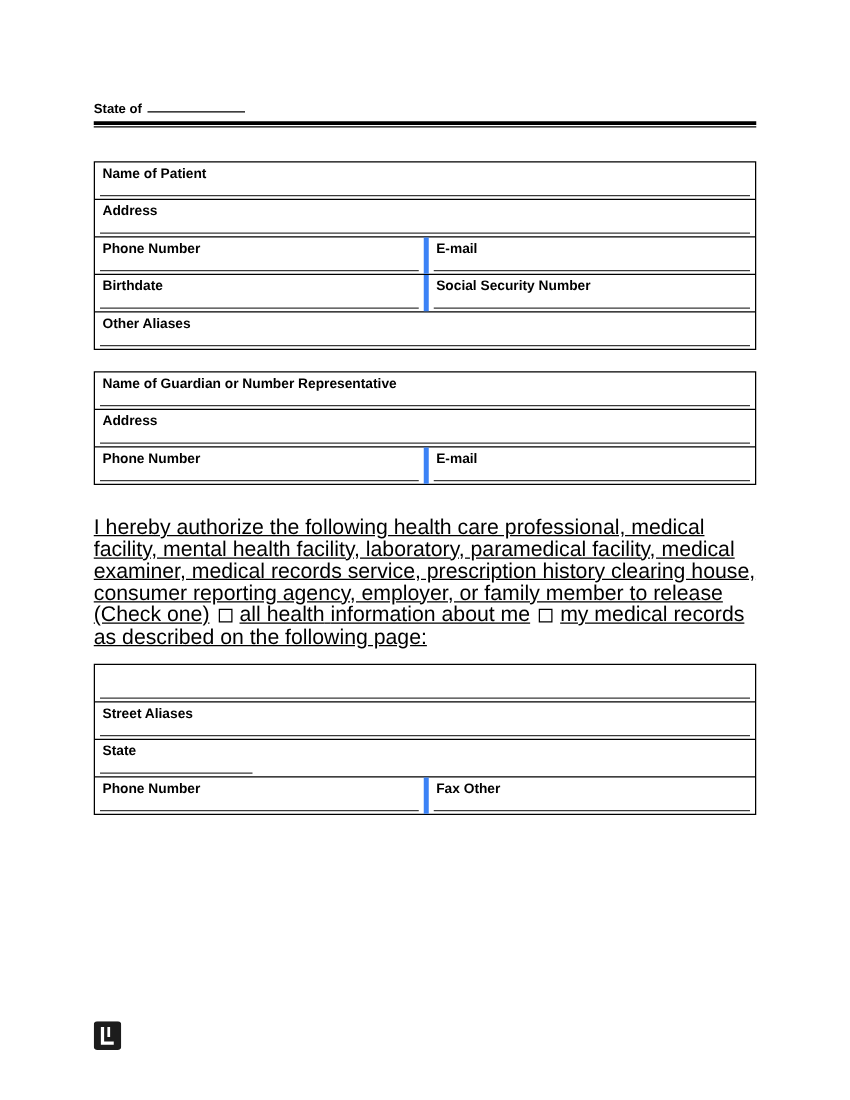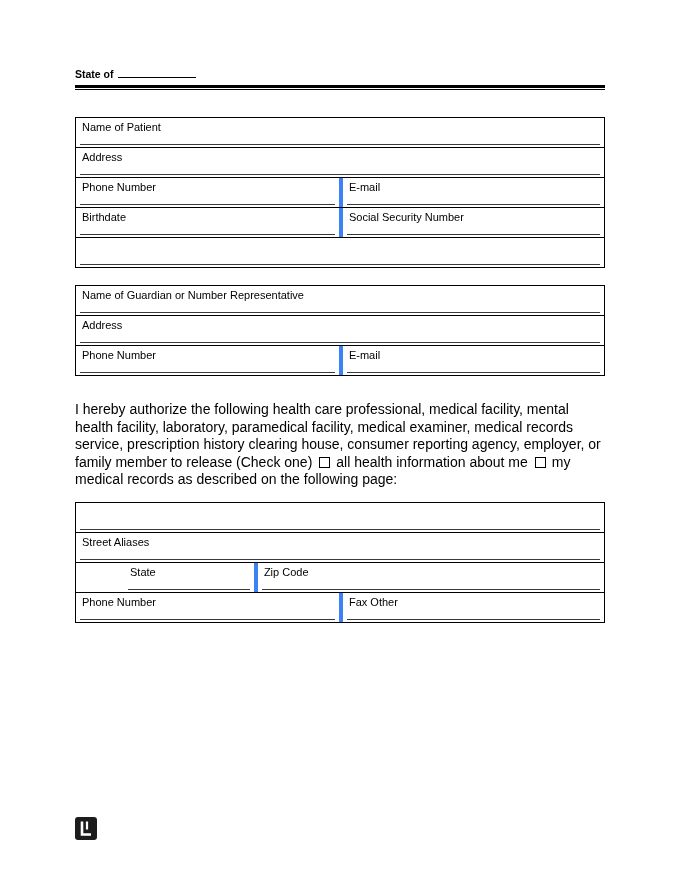--- a/index.html
+++ b/index.html
@@ -6,21 +6,21 @@
   html,body { background:#fff; }
   body {
     width:680px; height:880px;
     font-family:"Liberation Sans", sans-serif;
     color:#000;
     position:relative;
     overflow:hidden;
   }
   .content {
     position:absolute;
-    left:75px; top:68px;
+    left:75px; top:80px;
     width:530px;
   }
 
   
   .state-line { font-size:10.5px; font-weight:bold; height:14px; }
   .state-blank {
     display:inline-block;
     width:78px; height:10px;
     border-bottom:1px solid #000;
     margin-left:4px;
@@ -51,38 +51,39 @@
   .row:first-child { border-top:none; }
   .cell {
     position:relative;
     flex:1 1 auto;
     height:29px;
     padding:3px 6px 0 6px;
     border-left:4px solid #3b82f6;
     overflow:hidden;
   }
   .cell:first-child { border-left:none; }
-  .cell .label { font-size:11px; font-weight:normal; line-height:13px; }
+  .cell .label { font-size:11px; font-weight:bold; line-height:13px; }
   .cell .line {
     position:absolute;
     left:4px; right:4px; bottom:2px;
     border-bottom:1px solid #3a3a3a;
   }
   .w50  { flex:0 0 49.8%; }
   .w50b { flex:1 1 auto; }
   .wcity { flex:0 0 50%; }
-  .wstate { flex:0 0 24.6%;margin-left:48px; }
+  .wstate { flex:0 0 24.6%; }
   .wzip { flex:1 1 auto; }
 
   
   .auth-text {
     margin-top:25px;
-    font-size:14px;
+    font-size:17px;
     line-height:17.5px;
     text-align:left;
+    text-decoration:underline;
   }
   .checkbox {
     display:inline-block;
     width:11px; height:11px;
     border:1px solid #000;
     background:#fff;
     vertical-align:-1px;
     margin:0 6px 0 7px;
   }
 
@@ -135,20 +136,21 @@
         <div class="label">Birthdate</div>
         <div class="line"></div>
       </div>
       <div class="cell w50b">
         <div class="label">Social Security Number</div>
         <div class="line"></div>
       </div>
     </div>
     <div class="row">
       <div class="cell">
+        <div class="label">Other Aliases</div>
         <div class="line"></div>
       </div>
     </div>
   </div>
 
   <div class="form-table table-guardian">
     <div class="row">
       <div class="cell">
         <div class="label">Name of Guardian or Number Representative</div>
         <div class="line"></div>
@@ -185,24 +187,20 @@
     </div>
     <div class="row">
       <div class="cell">
         <div class="label">Street Aliases</div>
         <div class="line"></div>
       </div>
     </div>
     <div class="row">
       <div class="cell wstate">
         <div class="label">State</div>
-        <div class="line"></div>
-      </div>
-      <div class="cell wzip">
-        <div class="label">Zip Code</div>
         <div class="line"></div>
       </div>
     </div>
     <div class="row">
       <div class="cell w50">
         <div class="label">Phone Number</div>
         <div class="line"></div>
       </div>
       <div class="cell w50b">
         <div class="label">Fax Other</div>

